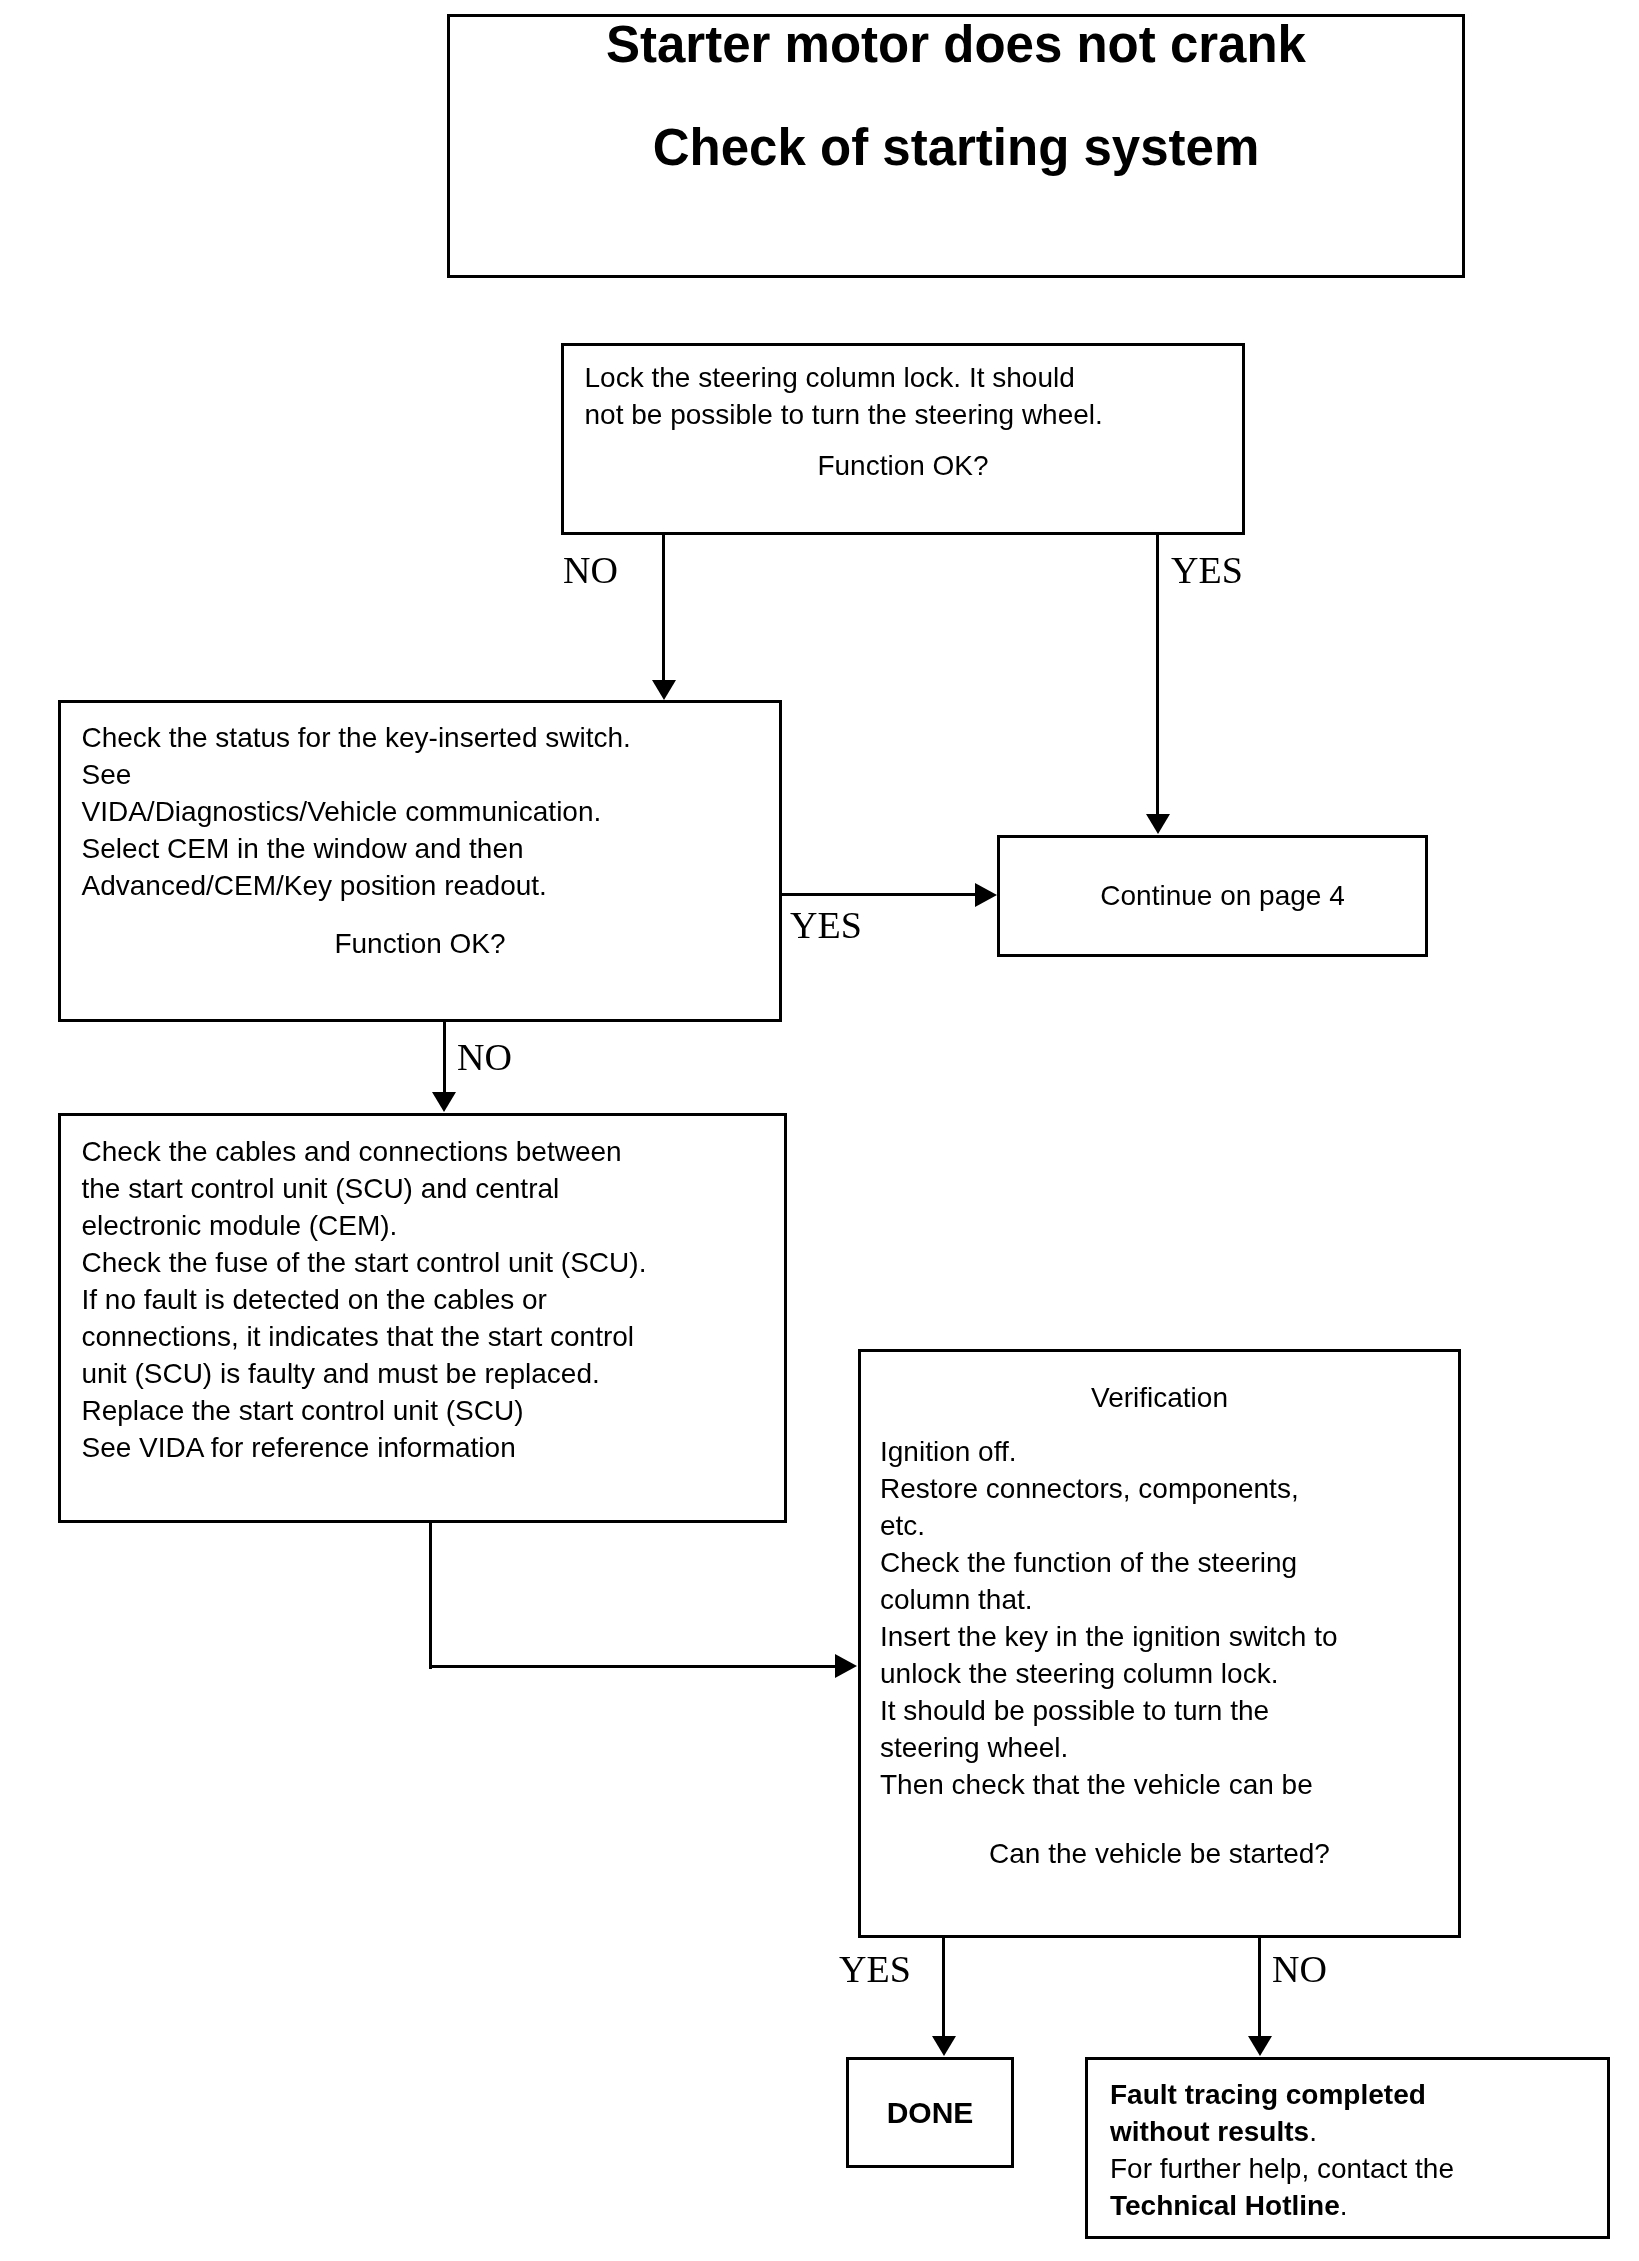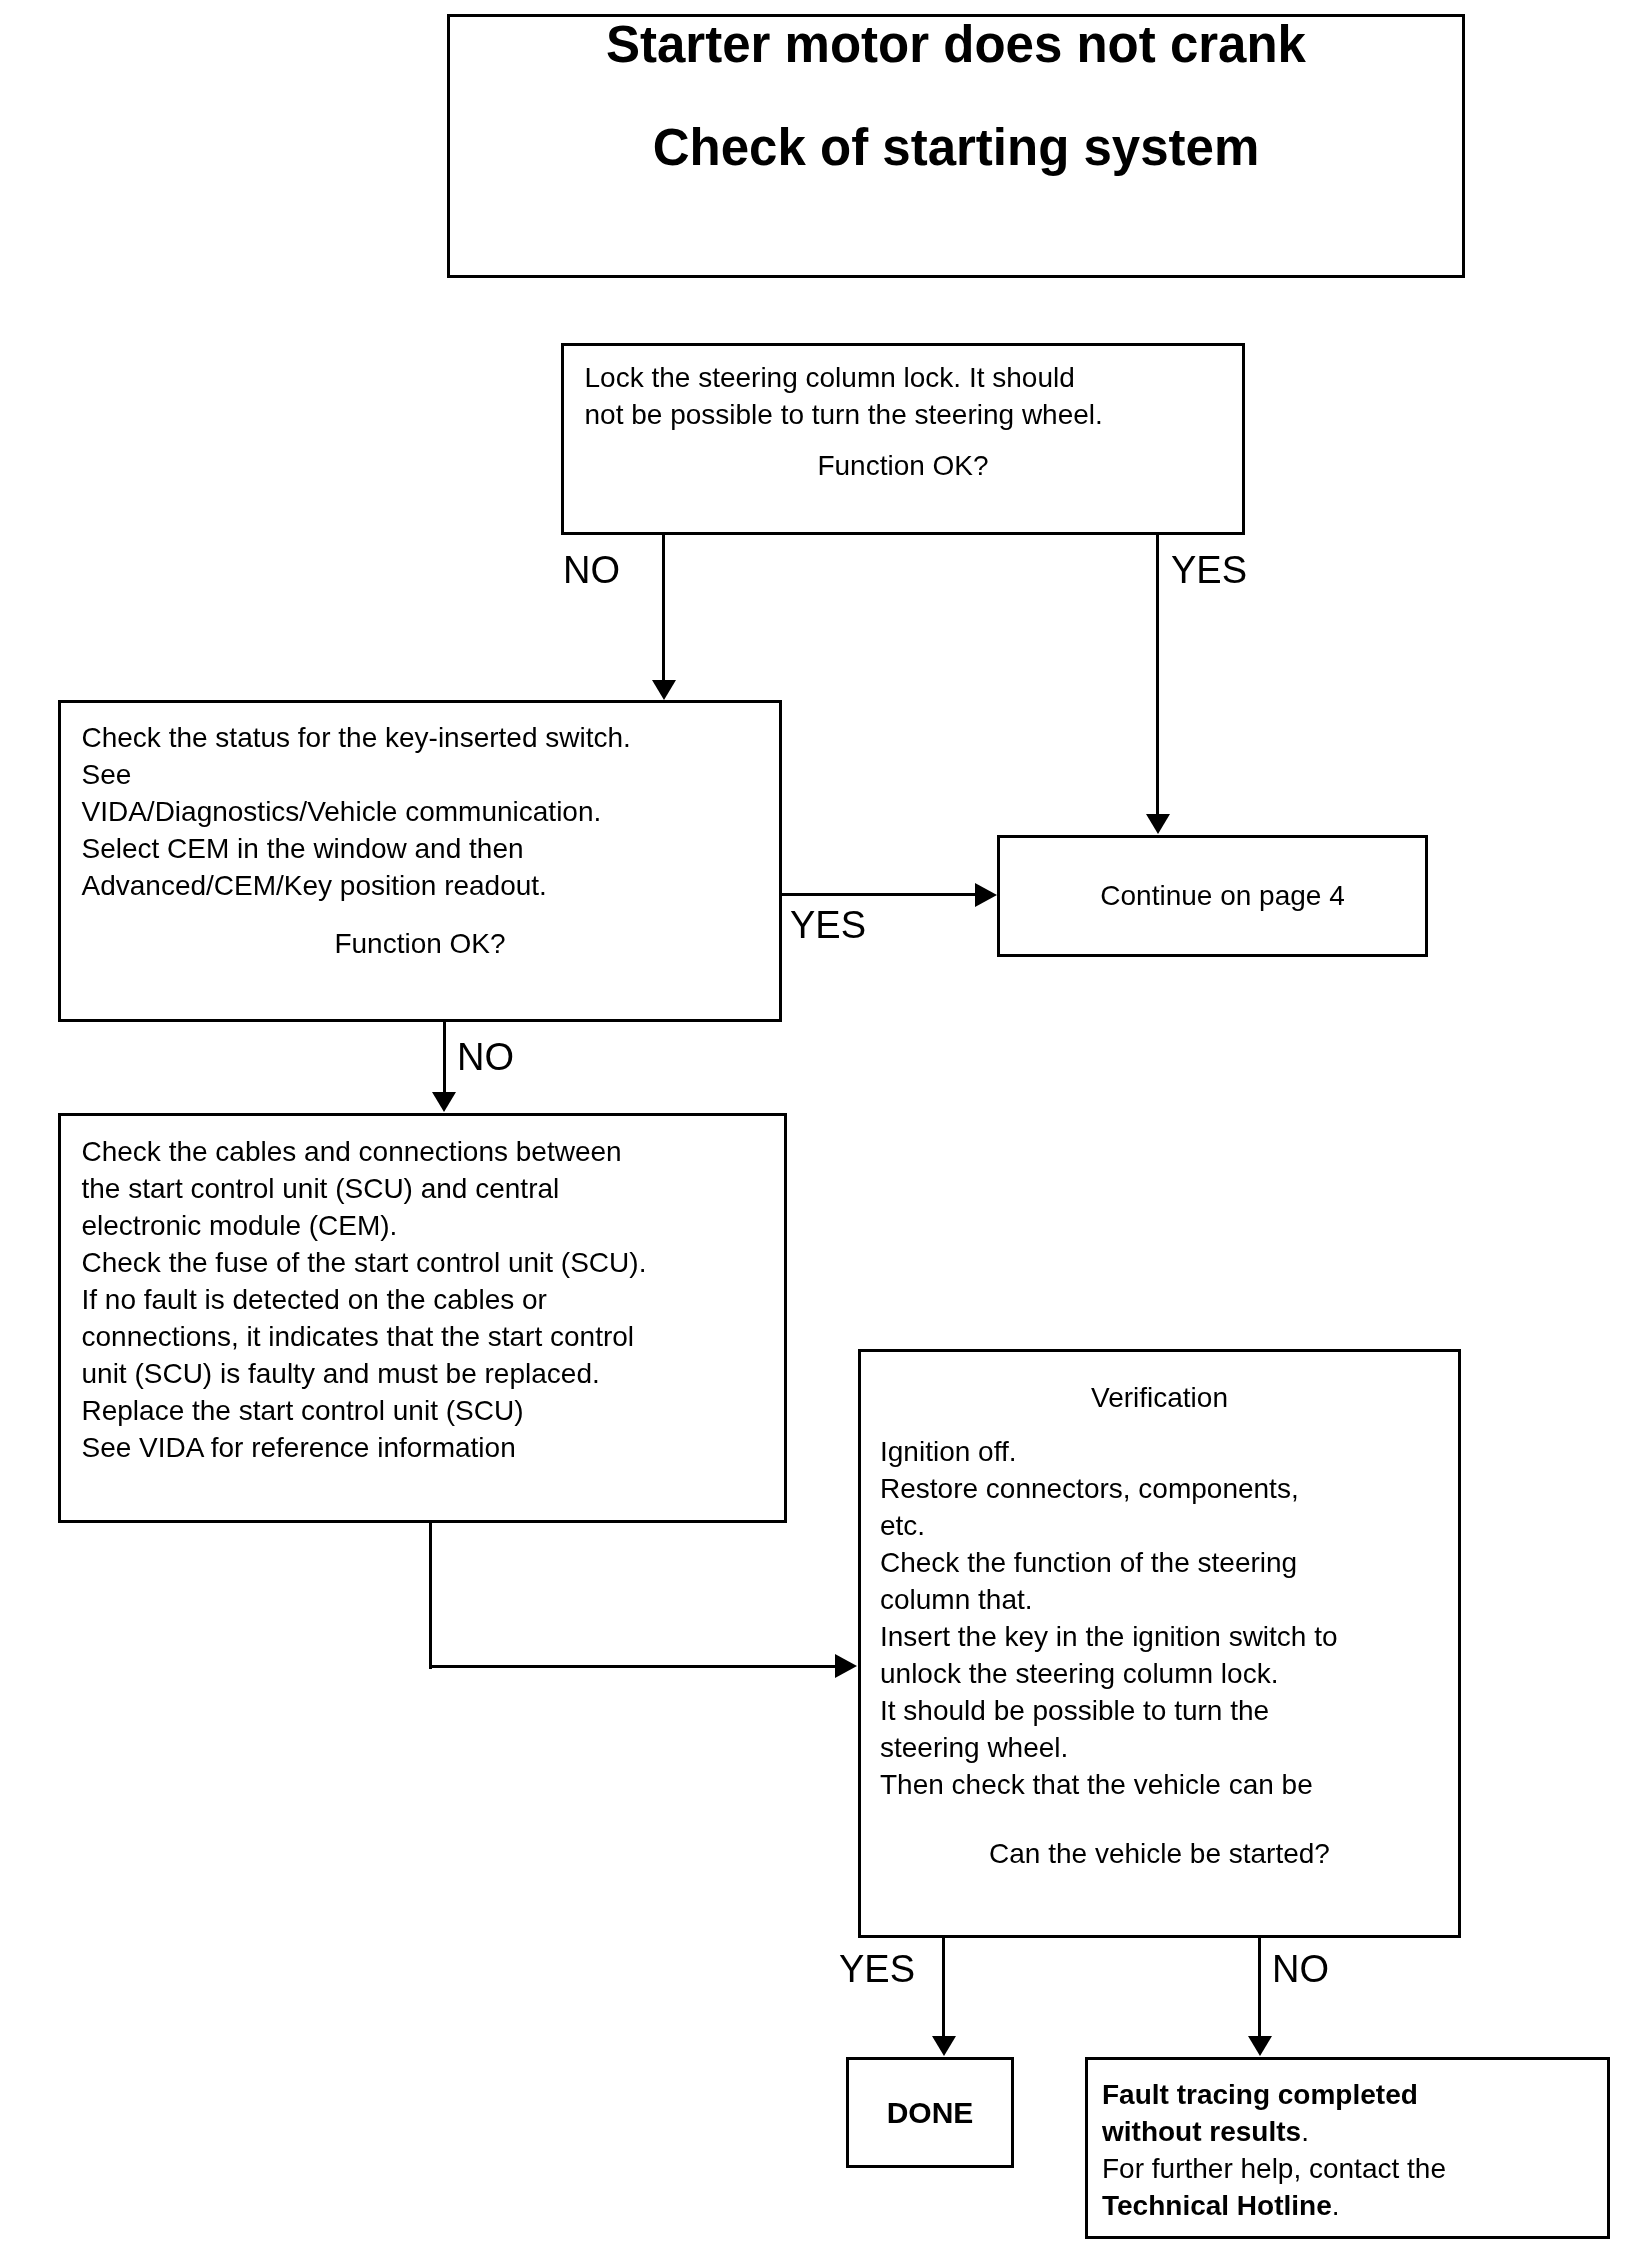--- a/index.html
+++ b/index.html
@@ -50,39 +50,39 @@
   }
   .node-verification .vlines{ margin-top:17.4px; }
   .node-verification .question{ margin-top:32px; }
 
   .node-done{
     left:846px; top:2057px; width:168px; height:111px;
     display:flex; align-items:center; justify-content:center;
     font-size:30px; font-weight:bold;
   }
 
-  .node-fault{ left:1085px; top:2057px; width:525px; height:182px; padding:16px 22px 0 14px; }
+  .node-fault{ left:1085px; top:2057px; width:525px; height:182px; padding:16px 22px 0 22px; }
   .node-fault .body-line b{ font-weight:bold; }
 
   .vline,.hline{ position:absolute; background:#000000; }
   .arrow-down{
     position:absolute; width:0; height:0;
     border-left:12px solid transparent;
     border-right:12px solid transparent;
     border-top:20.5px solid #000000;
   }
   .arrow-right{
     position:absolute; width:0; height:0;
     border-top:12px solid transparent;
     border-bottom:12px solid transparent;
     border-left:22px solid #000000;
   }
   .edge-label{
     position:absolute;
-    font-family:Liberation Sans, sans-serif;
+    font-family:Liberation Serif, serif;
     font-size:38px; line-height:38px; white-space:nowrap;
   }
 </style>
 </head>
 <body>
 
 <div class="canvas">
 
   <div class="box title-box">
     <div class="title-line">Starter motor does not crank</div>

